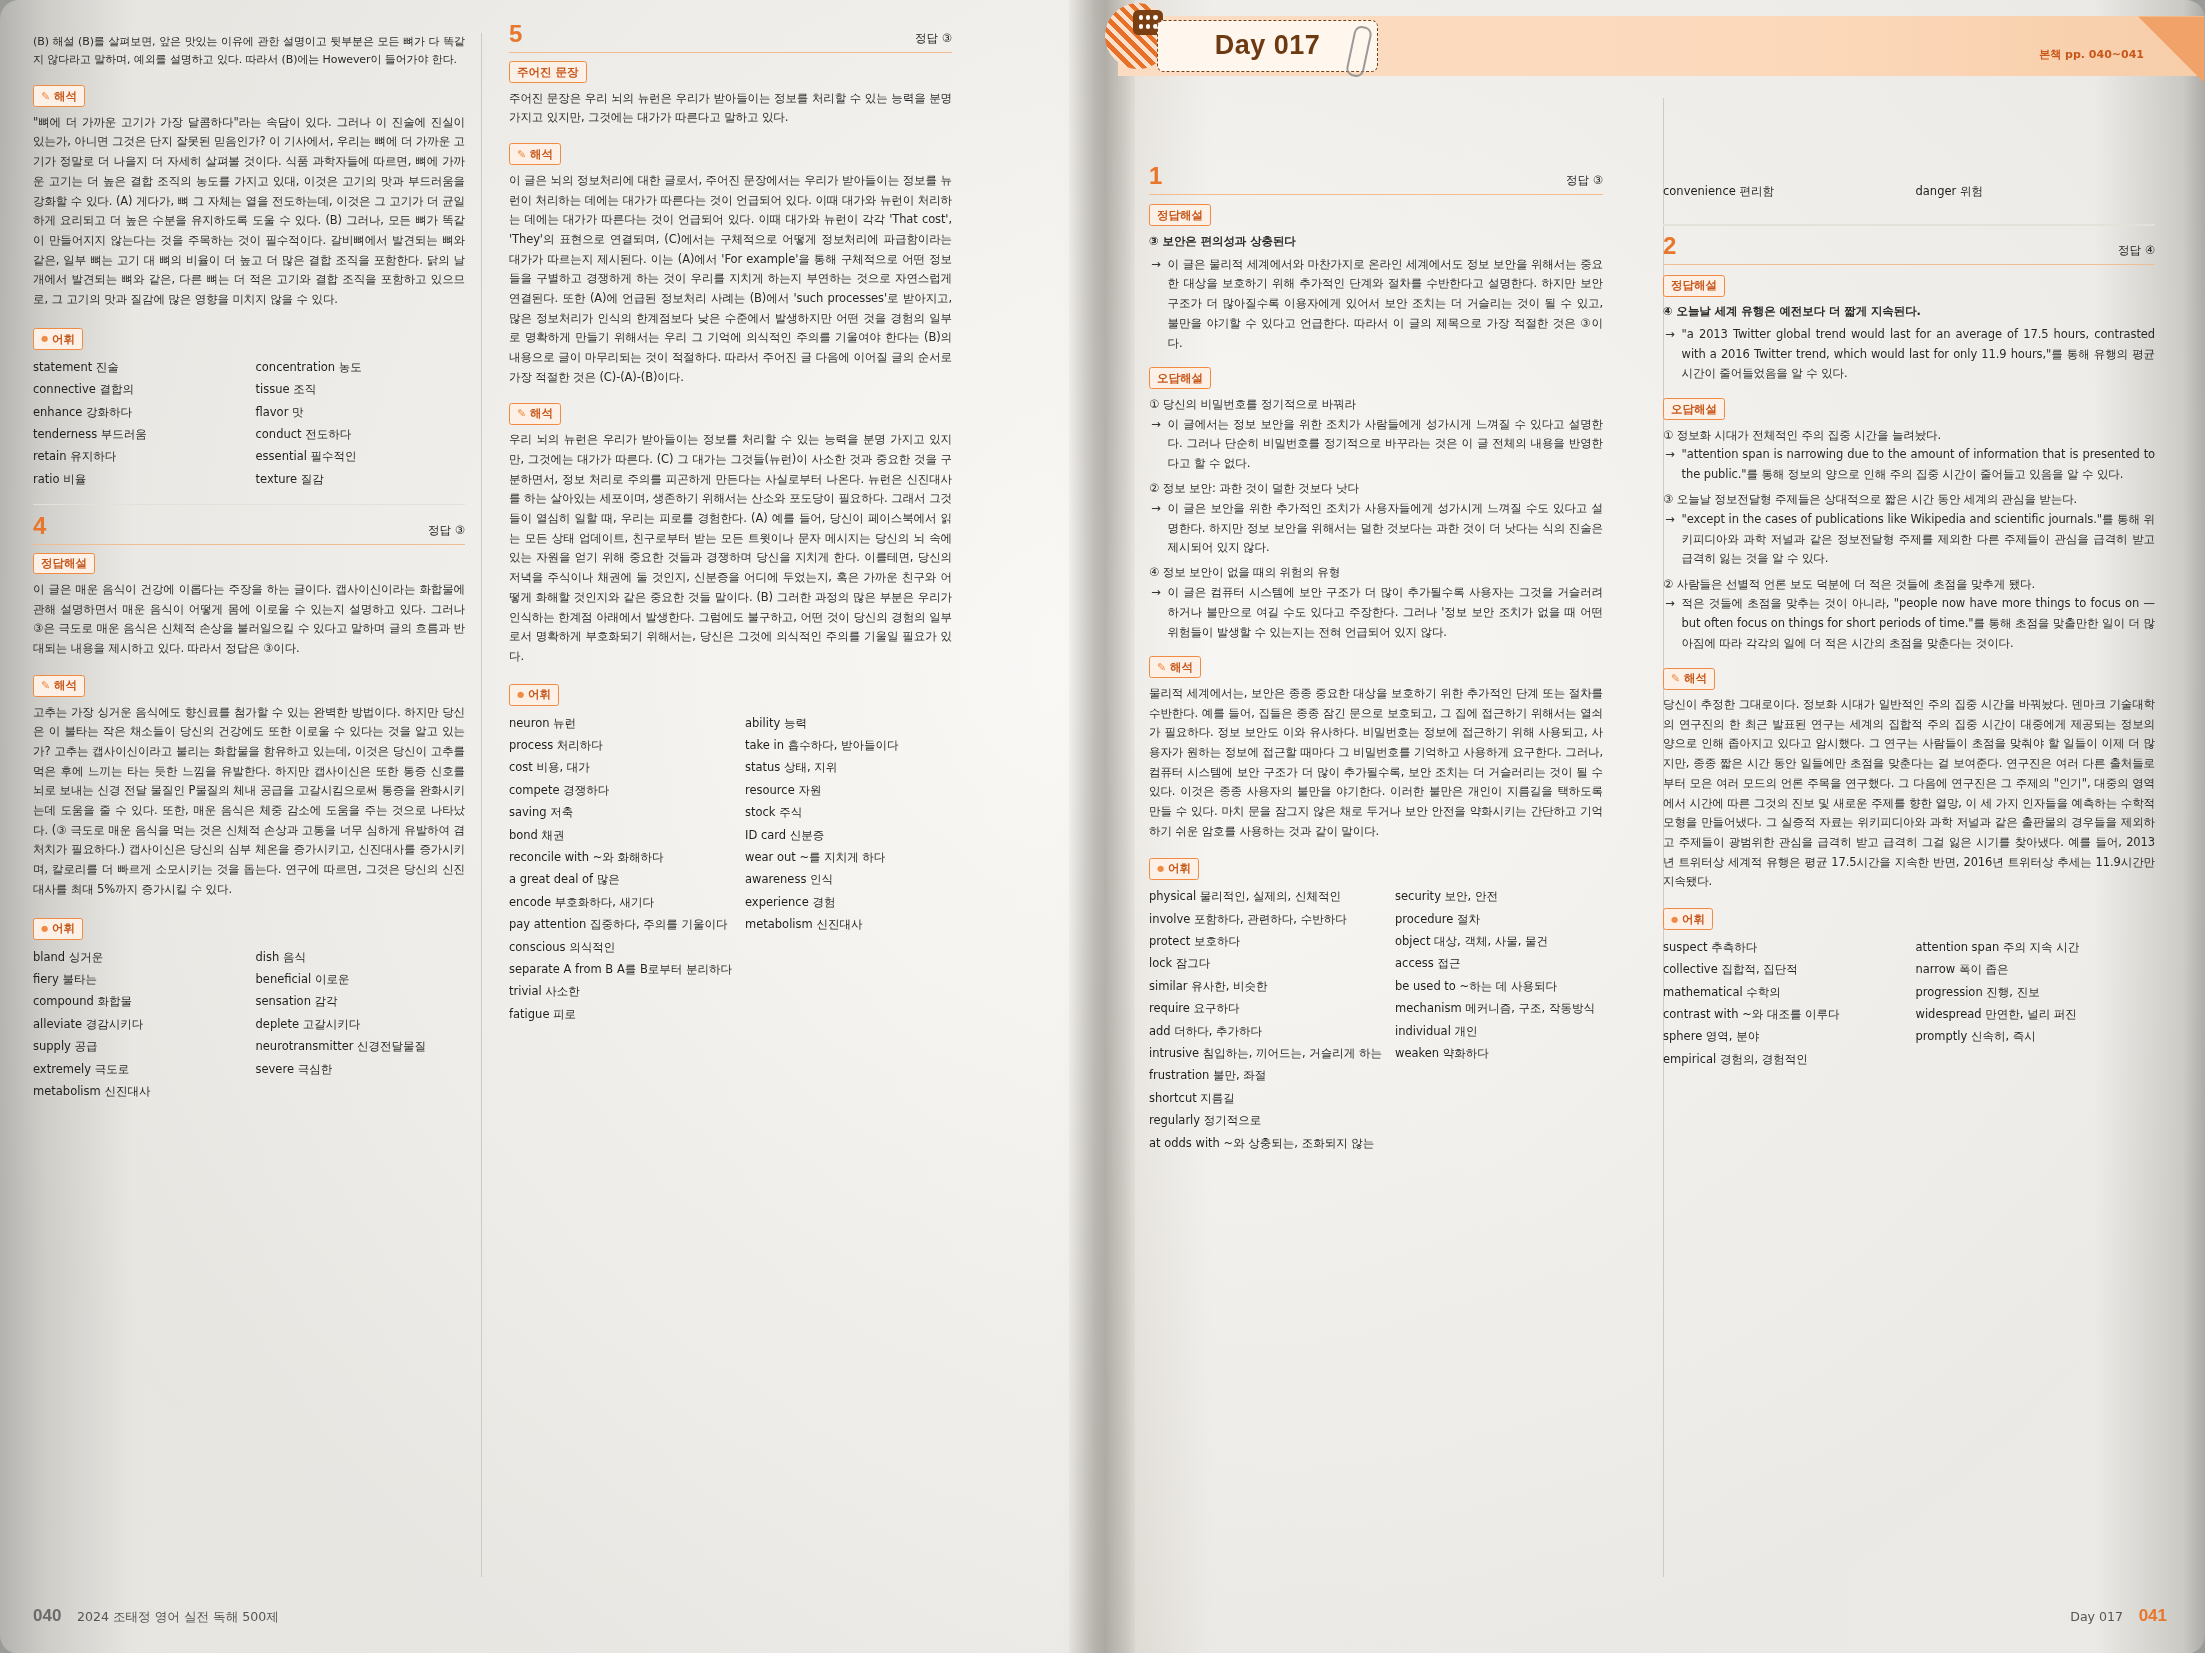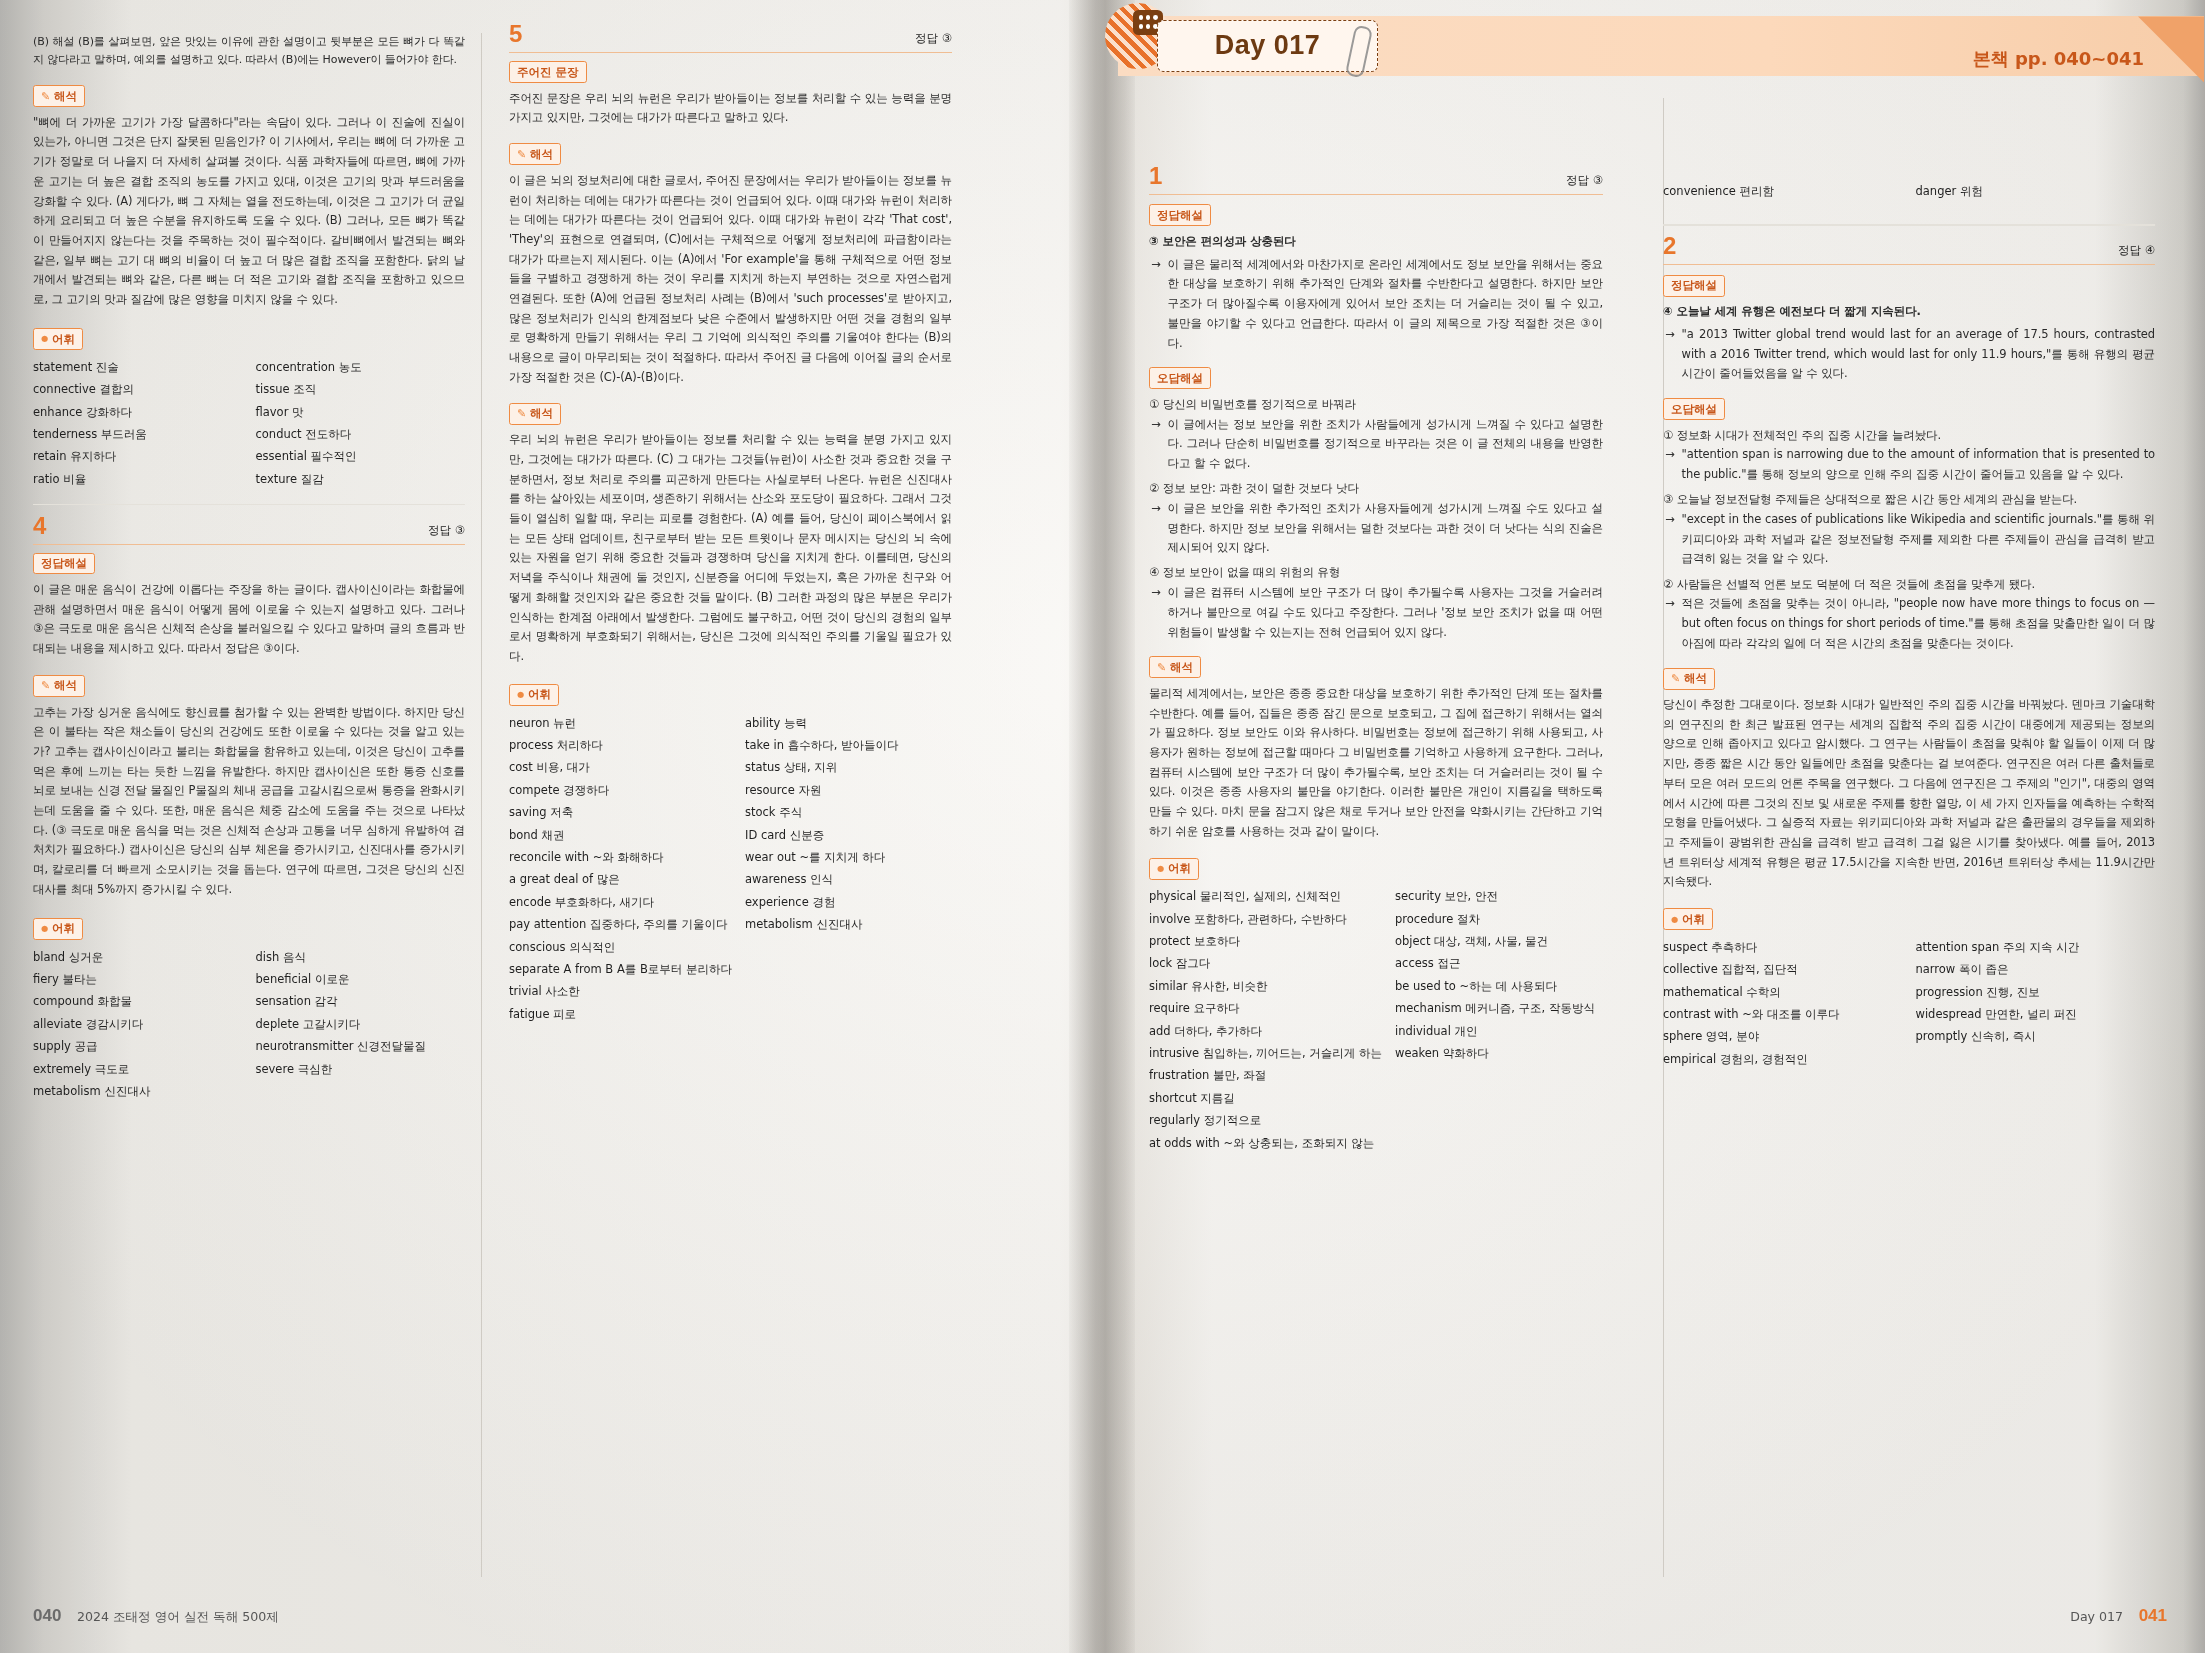--- a/index.html
+++ b/index.html
@@ -1,20 +1,21 @@
 <!DOCTYPE html>
 <html style="font-size:8.8px"><head>
 <meta charset="utf-8">
 <style>
   html,body{margin:0;padding:0;background:#9a9a98;}
   body{font-family:"Liberation Sans","DejaVu Sans",sans-serif;}
   #page{
     position:relative;width:2205px;height:1654px;overflow:hidden;
     background:
       linear-gradient(90deg,#bdbcb8 0%,#d9d7d2 2%,#f3f1ec 6%,#f7f5f1 48%,#efece6 50%,#e6e2db 51%,#f6f4f0 55%,#f8f6f2 95%,#d6d4ce 99%,#b6b4b0 100%);
+    border-radius: 19px;
   }
   
   #page:before{
     content:"";position:absolute;inset:0;
     background:radial-gradient(ellipse at 50% 40%, rgba(255,255,255,0.35), rgba(0,0,0,0.05) 80%);
     pointer-events:none;
   }
   .spine{
     position:absolute;top:0;bottom:0;left:1069px;width:66px;
     background:linear-gradient(90deg, rgba(120,115,108,0.05), rgba(90,85,78,0.35) 40%, rgba(90,85,78,0.40) 55%, rgba(120,115,108,0.06));
@@ -67,21 +68,21 @@
   }
   .day-badge span{font-size:27px;font-weight:bold;color:#6d3a12;letter-spacing:0.5px;}
   .clip{
     position:absolute;left:1105px;top:3.3px;width:66px;height:66px;border-radius:50%;
     background:repeating-linear-gradient(45deg,#e8712a 0 4.4px,#fbe0cb 4.4px 8.8px);
   }
   .clip-dots{
     position:absolute;left:1133px;top:9.8px;width:29.5px;height:25px;border-radius:5.5px;background:#7a3f12;
   }
   .clip-dots i{position:absolute;width:4.9px;height:4.9px;border-radius:50%;background:#fff;}
-  .pp{position:absolute;right:60px;top:31px;font-size:18px;color:#c8571a;font-weight:bold;}
+  .pp{position:absolute;right:60px;top:31px;font-size:11px;color:#c8571a;font-weight:bold;}
   .corner{
     position:absolute;right:0;top:0;width:66px;height:66px;background:#f0a269;
     clip-path:polygon(100% 0,0 0,100% 100%);
   }
   .paperclip{
     position:absolute;left:1350px;top:26px;width:14.2px;height:47px;border:2.7px solid #8a8a8a;
     border-radius:7.7px;transform:rotate(12deg);opacity:.85;
   }
 
   

